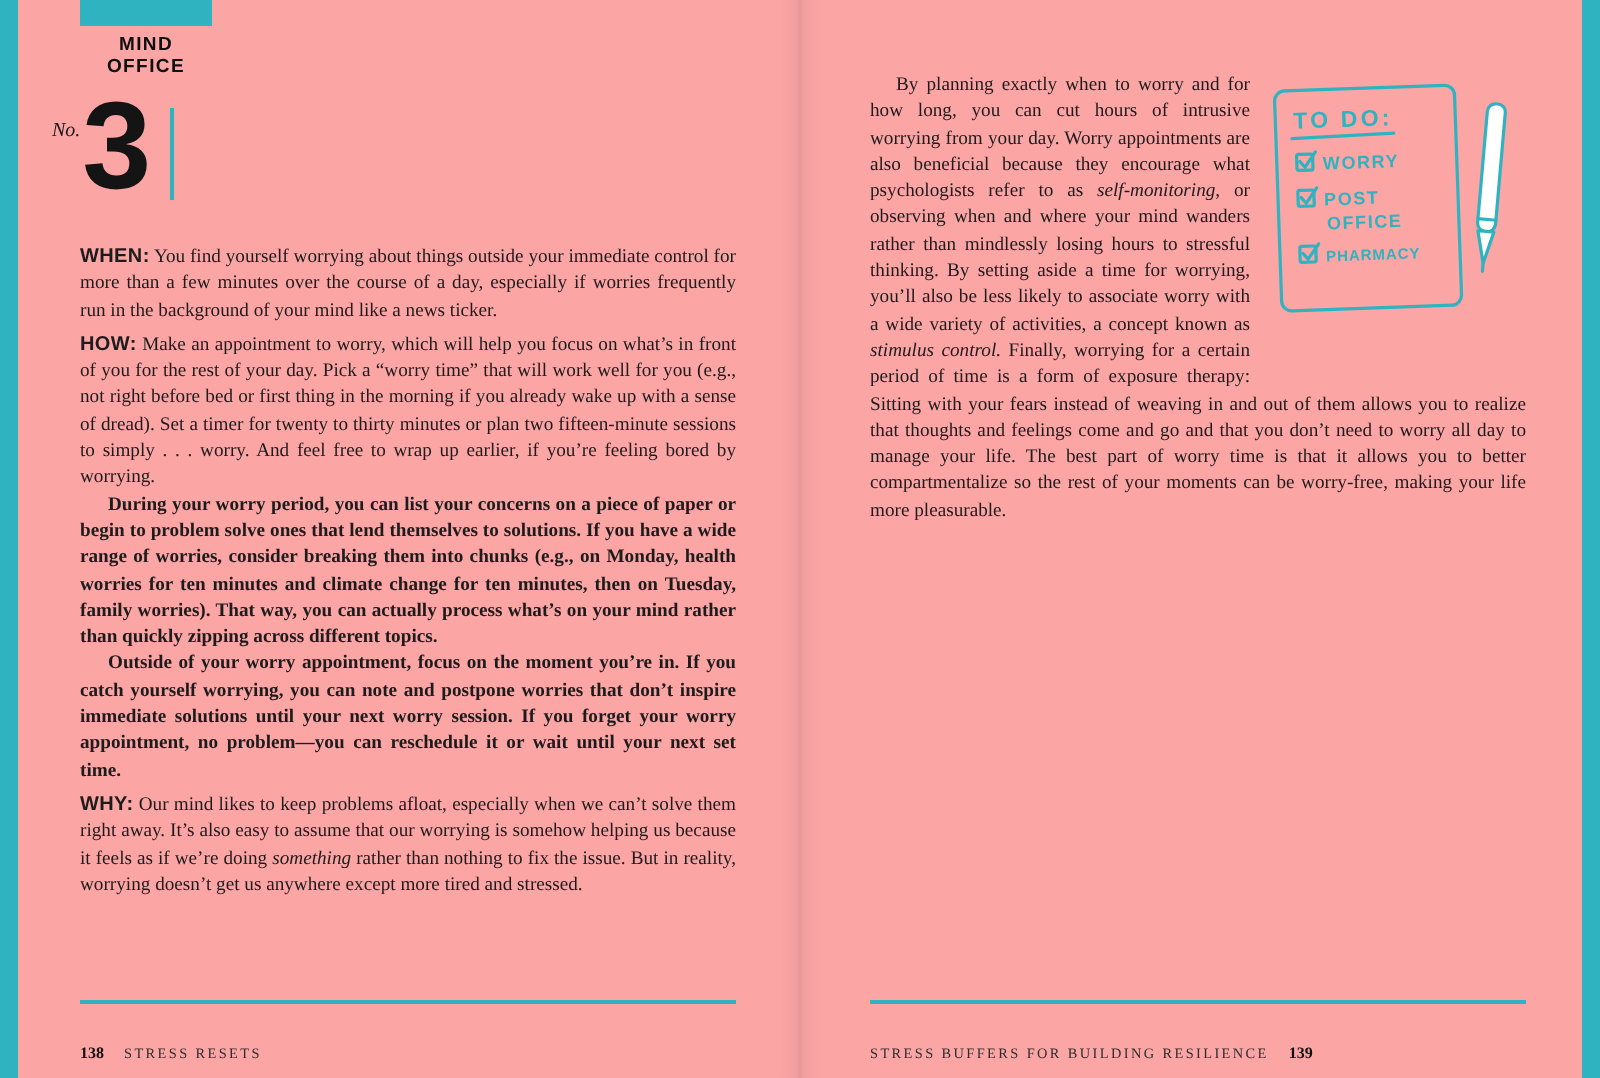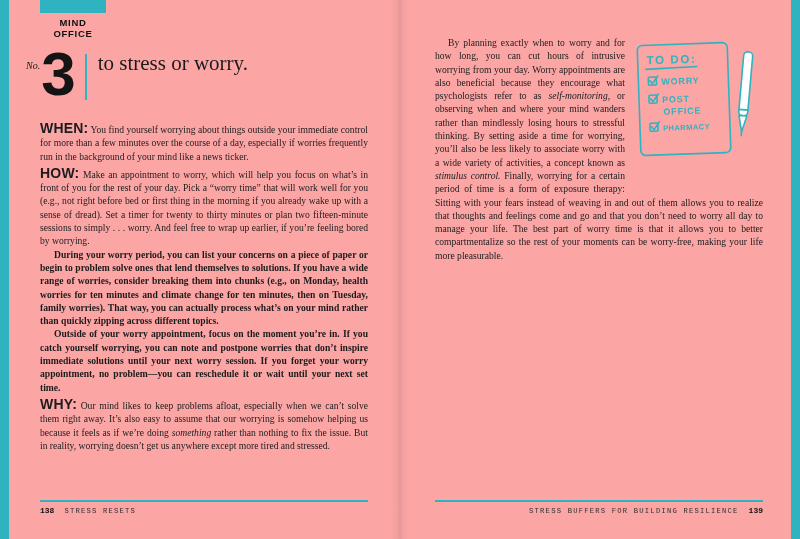--- a/index.html
+++ b/index.html
@@ -31,40 +31,40 @@
   .big-number { font-family:"Liberation Sans", sans-serif; font-weight:bold; font-size:62px;
     line-height:60px; letter-spacing:-2px; color:#141414; }
   .divider { width:2px; height:46px; background:var(--accent); margin:10px 11px 0 11px; }
   .title { margin-top:7px; font-size:21px; line-height:25px; color:#1b1b1b; }
 
   
   .body-copy { position:absolute; left:0; width:328px; font-size:9.6px; line-height:13.3px;
     text-align:justify; color:#1c1c1c; }
   .body-copy.lefty { top:122px; }
   .body-copy.righty { top:36px; }
-  .label { font-family:"Liberation Sans", sans-serif; font-weight:bold; font-size:14px; letter-spacing:0.2px; }
+  .label { font-family:"Liberation Sans", sans-serif; font-weight:bold; font-size:10px; letter-spacing:0.2px; }
   .para-gap { margin-top:4px; }
   .indent { text-indent:14px;font-weight:bold; }
   .rp { text-indent:13px; }
 
   
   .todo-float { float:right; width:128px; margin:2px 0 14px 10px; }
   .stroke { stroke:var(--accent); stroke-width:1.6; stroke-linecap:round; stroke-linejoin:round; }
   .ttext { fill:var(--accent); font-family:"Liberation Sans", sans-serif; font-weight:bold;
     font-size:9px; letter-spacing:0.8px; }
   .ttext.ttl { font-size:11.5px; letter-spacing:1.6px; }
   .ttext.small { font-size:7.6px; letter-spacing:0.4px; }
 
   
   .footer { position:absolute; top:500px; left:0; width:328px; border-top:2px solid var(--accent);
-    padding-top:4px; font-family:Liberation Mono, monospace; font-size:7.2px;
+    padding-top:20px; font-family:Liberation Serif, serif; font-size:7.2px;
     letter-spacing:1.2px; color:#2e2e2e; white-space:nowrap; }
   .footer .num { font-weight:bold; font-size:8px; letter-spacing:0; color:#111; }
   .footer.left-f .num { margin-right:10px; }
-  .footer.right-f { text-align:right; }
+  .footer.right-f { text-align:left; }
   .footer.right-f .num { margin-left:10px; }
 </style>
 </head>
 <body>
 
 <div class="spread">
   <div class="edge left"></div>
   <div class="edge right"></div>
   <div class="gutter"></div>
 
@@ -76,21 +76,20 @@
         <div>MIND</div>
         <div>OFFICE</div>
       </div>
     </div>
 
     <div class="headline">
       <span class="no-label">No.</span>
       <span class="big-number">3</span>
       <span class="divider"></span>
       <div class="title">
-        <div>to stress or worry.</div>
       </div>
     </div>
 
     <div class="body-copy lefty">
       <p><span class="label">WHEN:</span><span> You find yourself worrying about things outside your immediate control for more than a few minutes over the course of a day, especially if worries frequently run in the background of your mind like a news ticker.</span></p>
 
       <p class="para-gap"><span class="label">HOW:</span><span> Make an appointment to worry, which will help you focus on what’s in front of you for the rest of your day. Pick a “worry time” that will work well for you (e.g., not right before bed or first thing in the morning if you already wake up with a sense of dread). Set a timer for twenty to thirty minutes or plan two fifteen-minute sessions to simply . . . worry. And feel free to wrap up earlier, if you’re feeling bored by worrying.</span></p>
 
       <p class="indent">During your worry period, you can list your concerns on a piece of paper or begin to problem solve ones that lend themselves to solutions. If you have a wide range of worries, consider breaking them into chunks (e.g., on Monday, health worries for ten minutes and climate change for ten minutes, then on Tuesday, family worries). That way, you can actually process what’s on your mind rather than quickly zipping across different topics.</p>
       <p class="indent">Outside of your worry appointment, focus on the moment you’re in. If you catch yourself worrying, you can note and postpone worries that don’t inspire immediate solutions until your next worry session. If you forget your worry appointment, no problem—you can reschedule it or wait until your next set time.</p>

